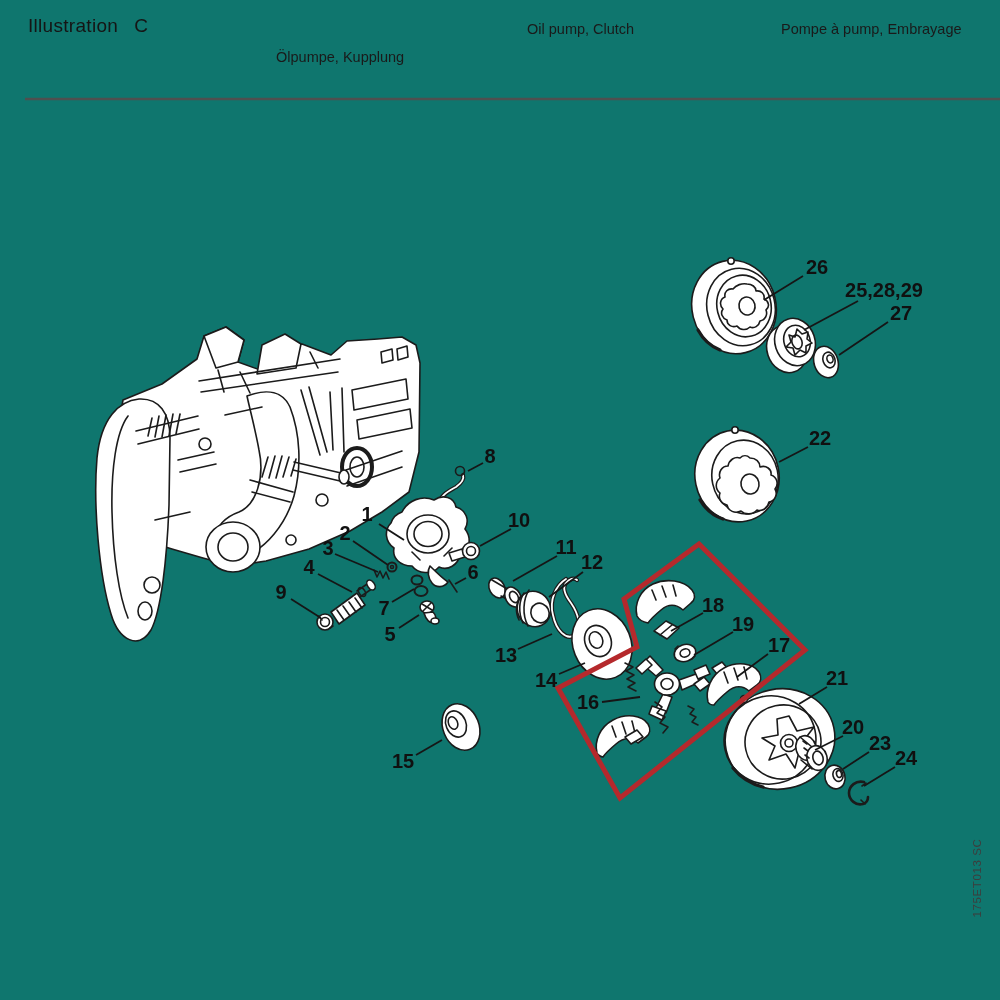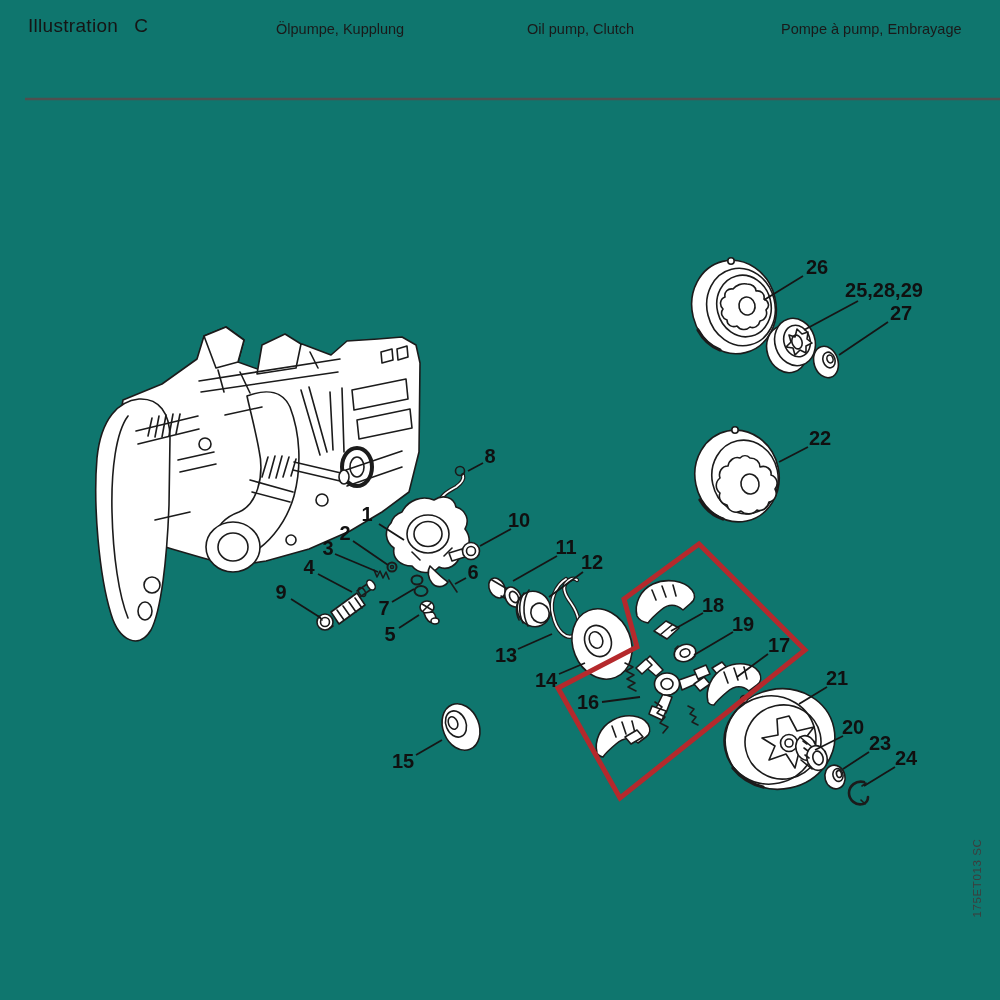--- a/index.html
+++ b/index.html
@@ -1,21 +1,21 @@
 <!DOCTYPE html>
 <html><head>
 <meta charset="utf-8">
 <style>
   html,body{margin:0;padding:0;background:#fff;}
   .page{position:relative;width:1000px;height:1000px;background:#0f766e;overflow:hidden;
         font-family:"Liberation Sans", sans-serif;}
   .hdr-main{position:absolute;left:28px;top:15px;font-size:19px;color:#151515;
             display:flex;gap:16px;letter-spacing:.3px;}
   .hdr-title{position:absolute;top:21px;font-size:14.5px;color:#1a1a1a;}
-  .hdr-de{left:276px;} .hdr-en{left:527px;} .hdr-fr{left:781px;}
+  .hdr-de{left:276px;margin-top:28px;} .hdr-en{left:527px;} .hdr-fr{left:781px;}
   svg.diagram{position:absolute;left:0;top:0;}
   svg .ink{fill:none;stroke:#1b1b1b;stroke-width:1.6;stroke-linecap:round;stroke-linejoin:round;}
   svg .wfill{fill:#ffffff;}
   svg .thick{stroke-width:3.2;}
   svg .wire-outer{stroke-width:4.2;}
   svg .wire-inner{stroke:#ffffff;stroke-width:1.8;}
   svg .hl{fill:none;stroke-width:5px;stroke-linejoin:miter;}
   #callouts line{stroke:#161616;stroke-width:1.8;}
   #callouts text{font-family:"Liberation Sans",sans-serif;font-weight:bold;font-size:20px;
                  fill:#101010;text-anchor:middle;dominant-baseline:central;stroke:none;}

